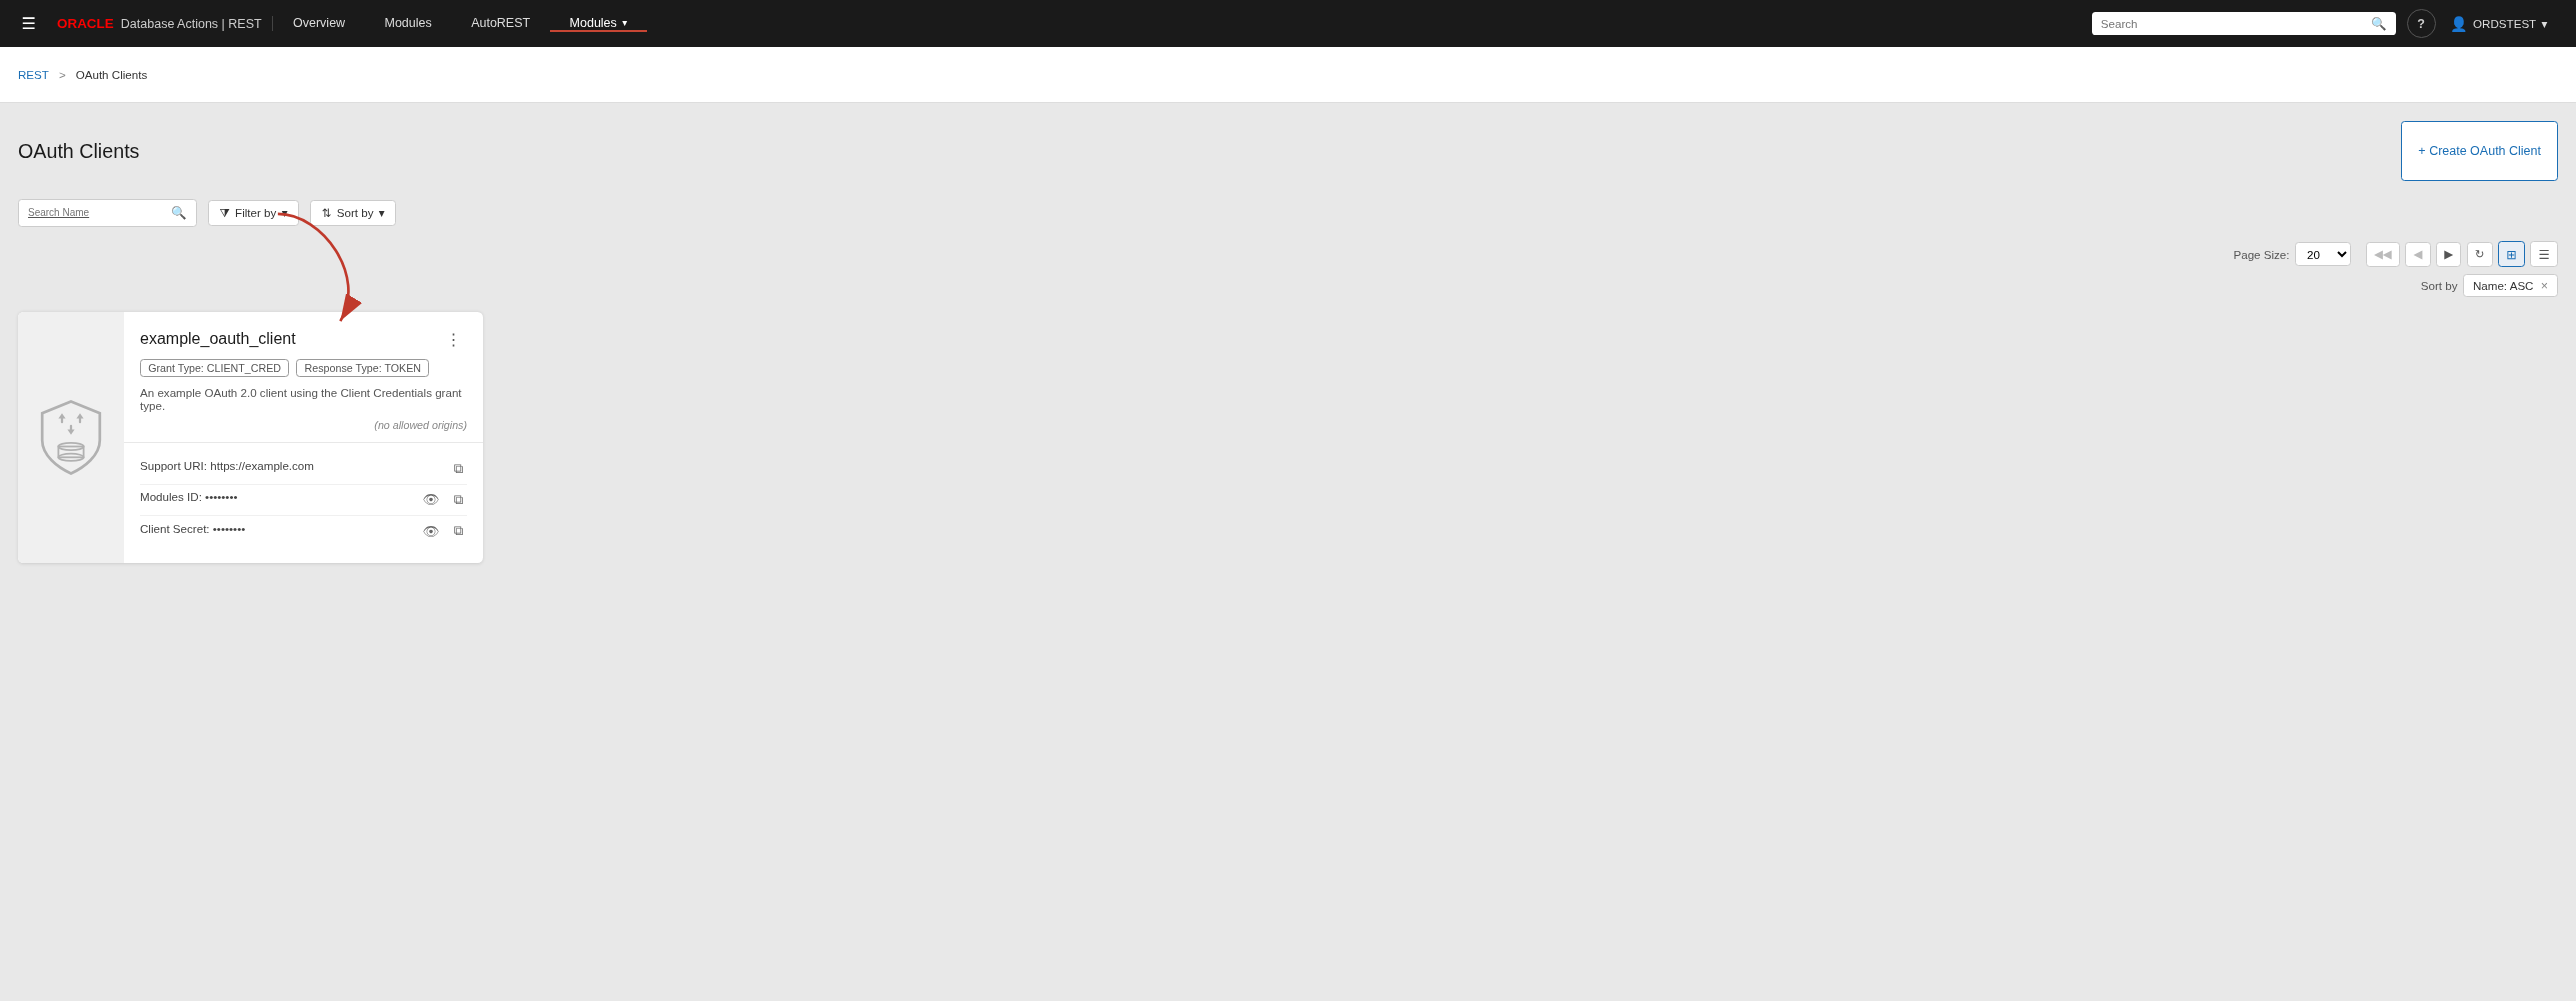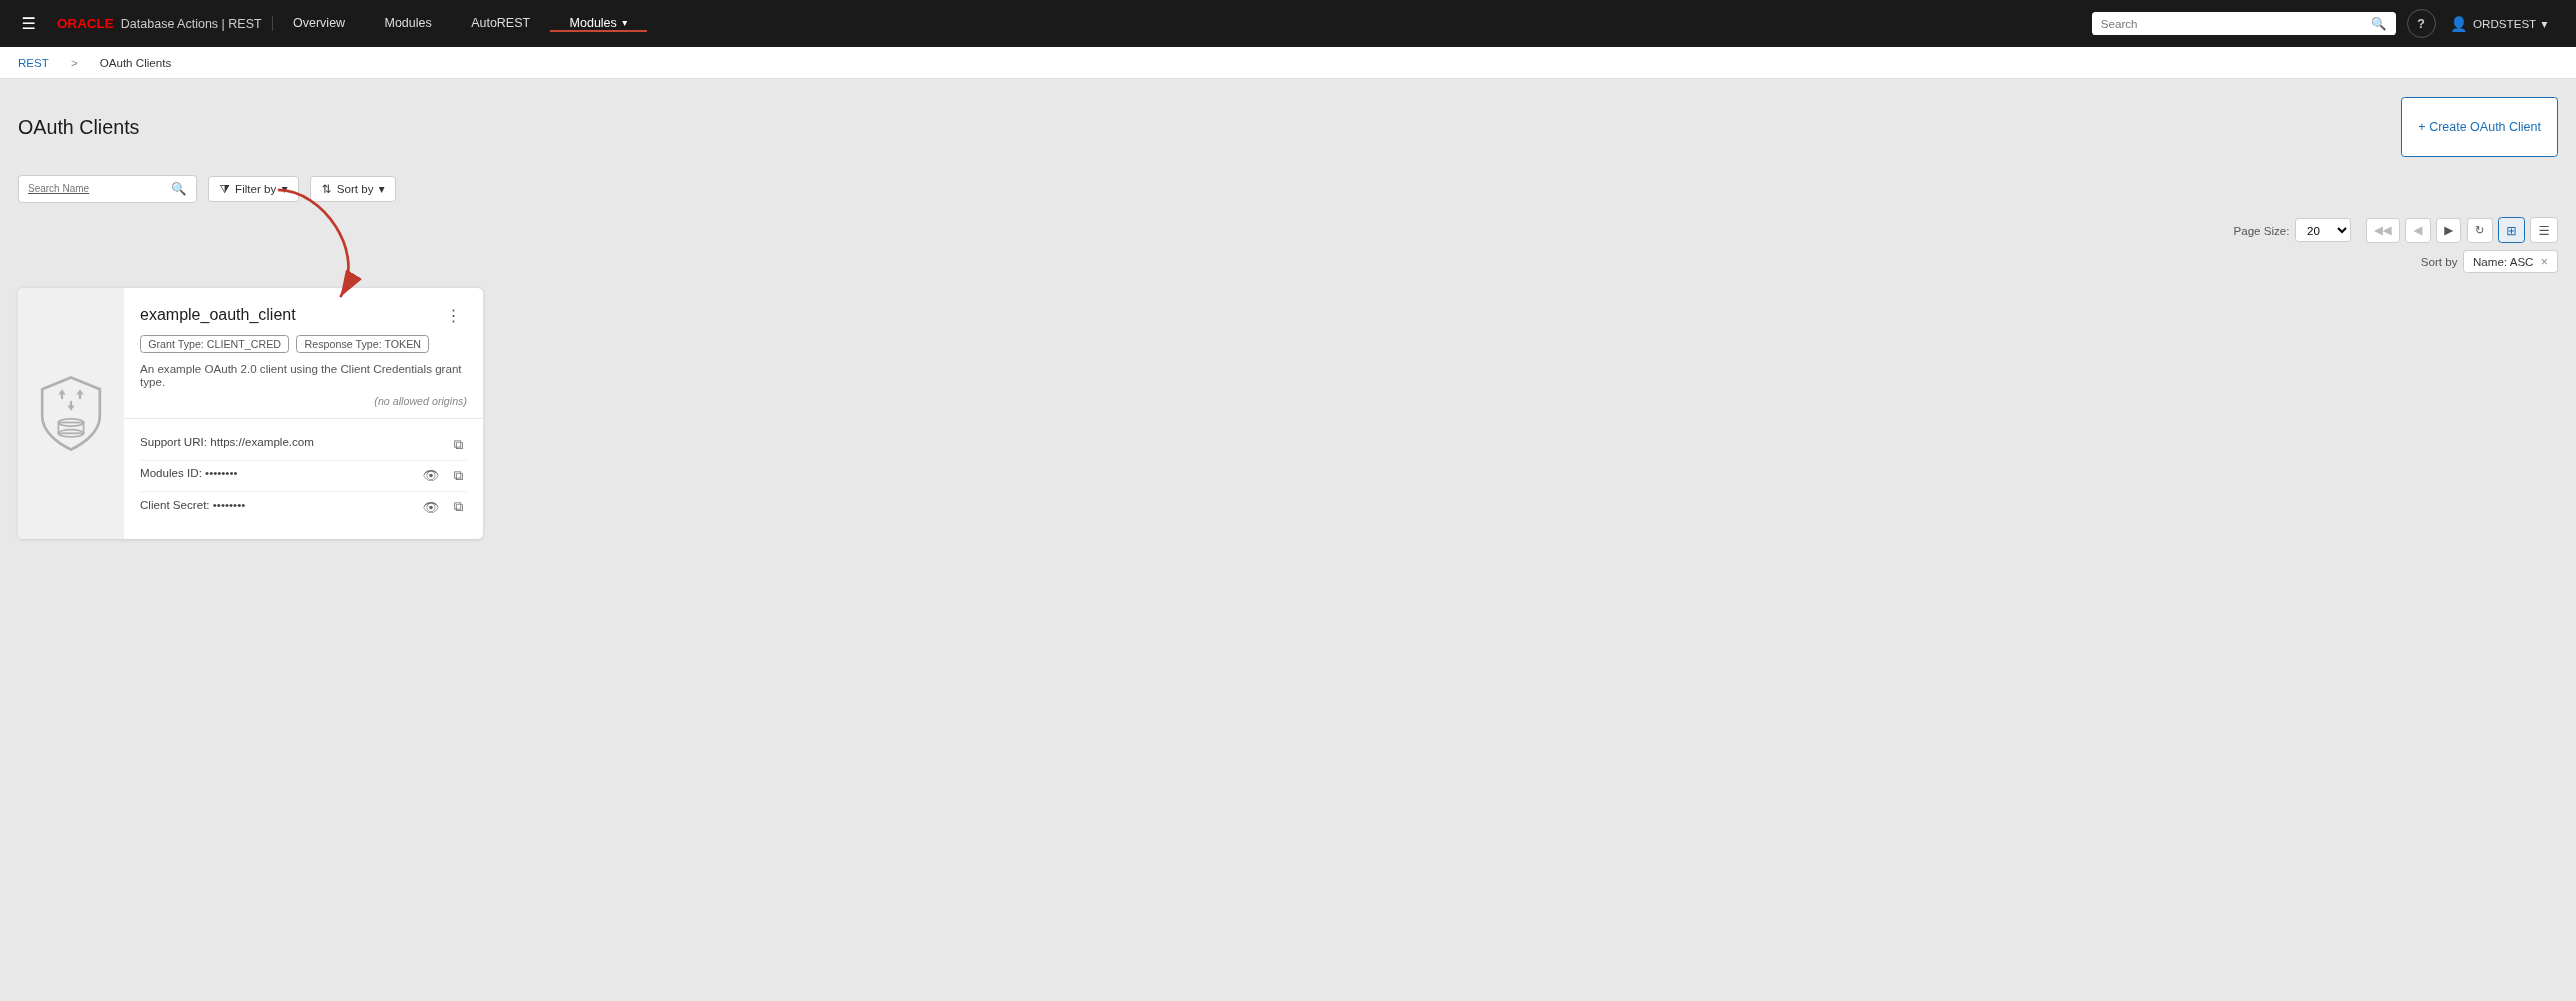--- a/index.html
+++ b/index.html
@@ -101,24 +101,24 @@
       color: #ddd;
       cursor: pointer;
       font-size: 11.6px;
       padding: 0 7.2px;
     }
     .nav-user-icon { color: #aaa; font-size: 14.3px; }
 
     
     .breadcrumb {
       background: #fff;
-      padding: 9px 18px;
+      padding: 21px 18px;
       display: flex;
       align-items: flex-start;
-      gap: 22px;
+      gap: 10px;
       font-size: 11.6px;
       color: #555;
       border-bottom: 0.9px solid #ddd;
     }
     .breadcrumb-link { color: #1a6eb5; cursor: pointer; text-decoration: none; }
     .breadcrumb-sep { color: #888; }
     .breadcrumb-current { color: #333; }
 
     
     .main-content {

